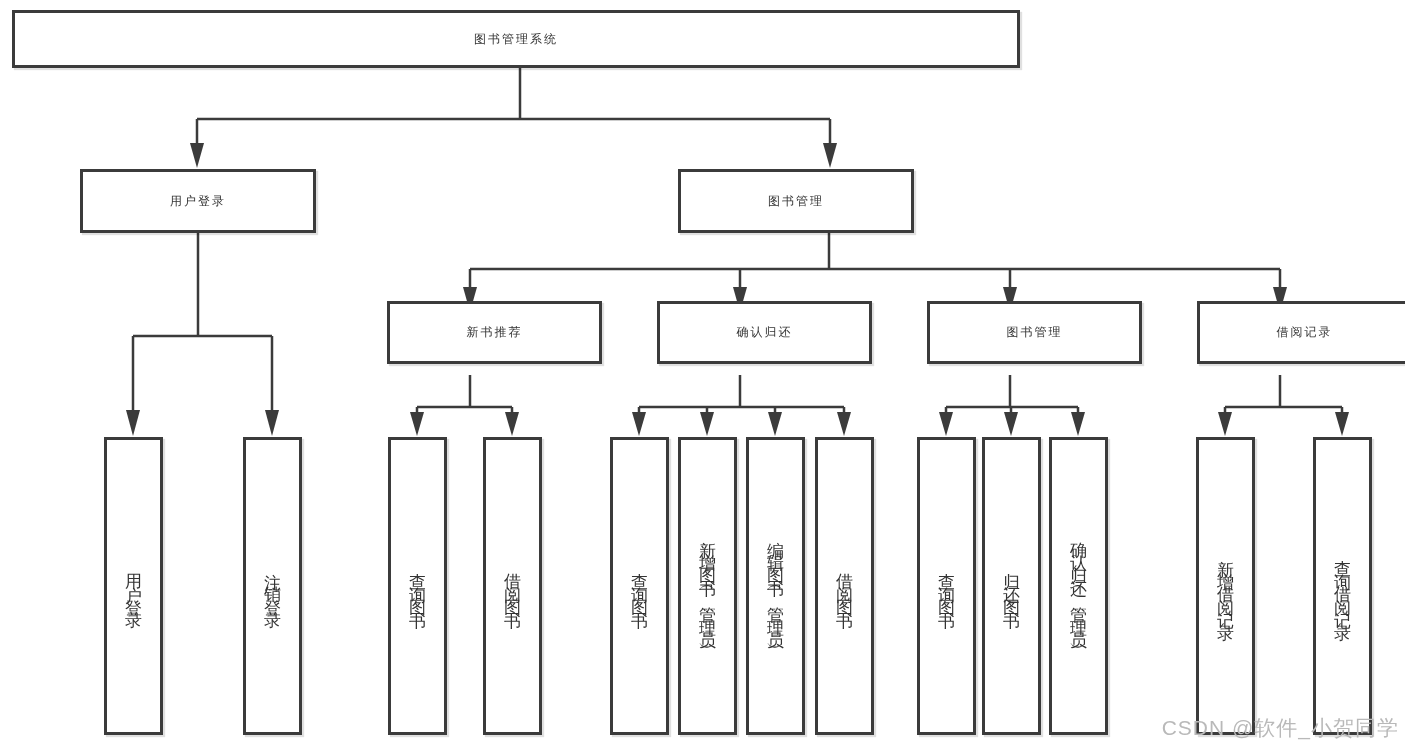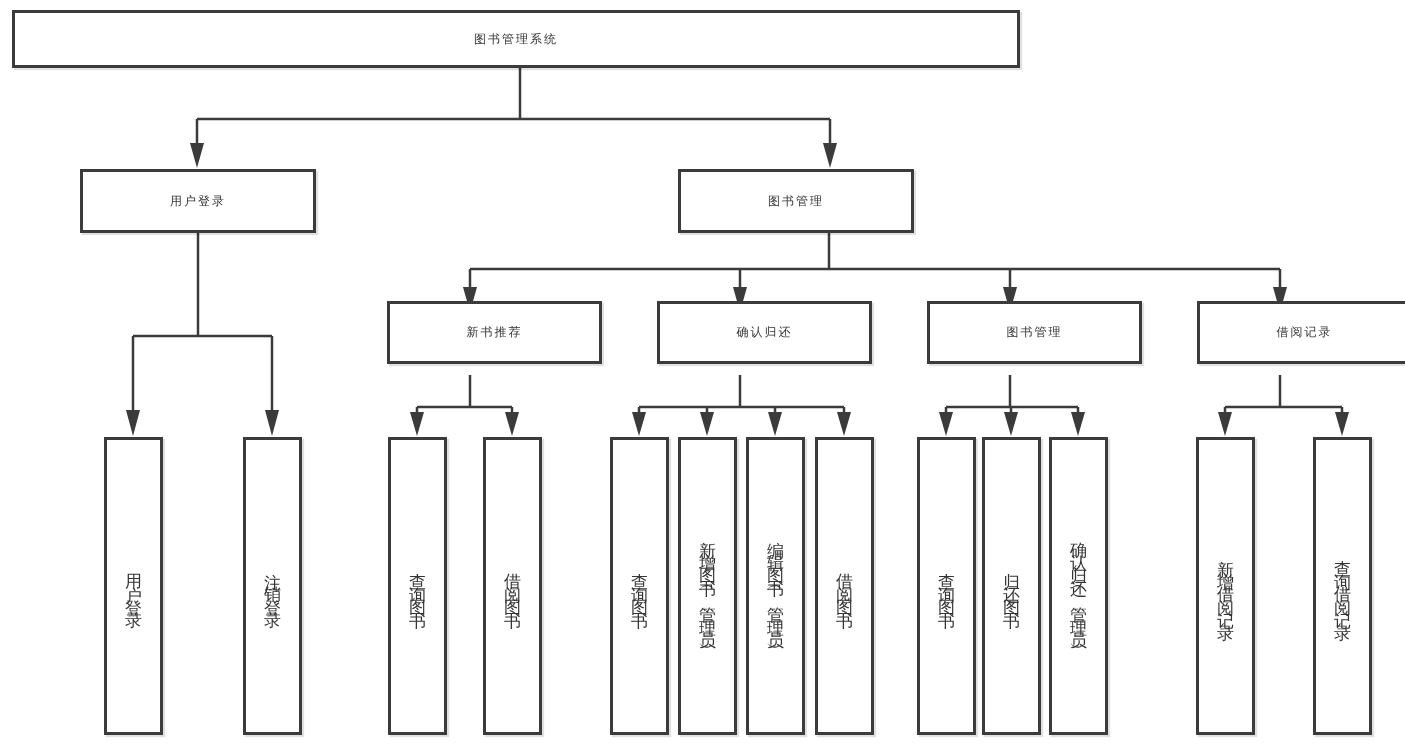--- a/index.html
+++ b/index.html
@@ -193,14 +193,15 @@
   <div class="node leaf" style="left:1049px">
     <span>确认归还（管理员）</span>
   </div>
   <div class="node leaf" style="left:1196px">
     <span>新增借阅记录</span>
   </div>
   <div class="node leaf" style="left:1313px">
     <span>查询借阅记录</span>
   </div>
 
+  <div class="watermark">CSDN @软件_小贺同学</div>
 
 </div>
 
 </body></html>

